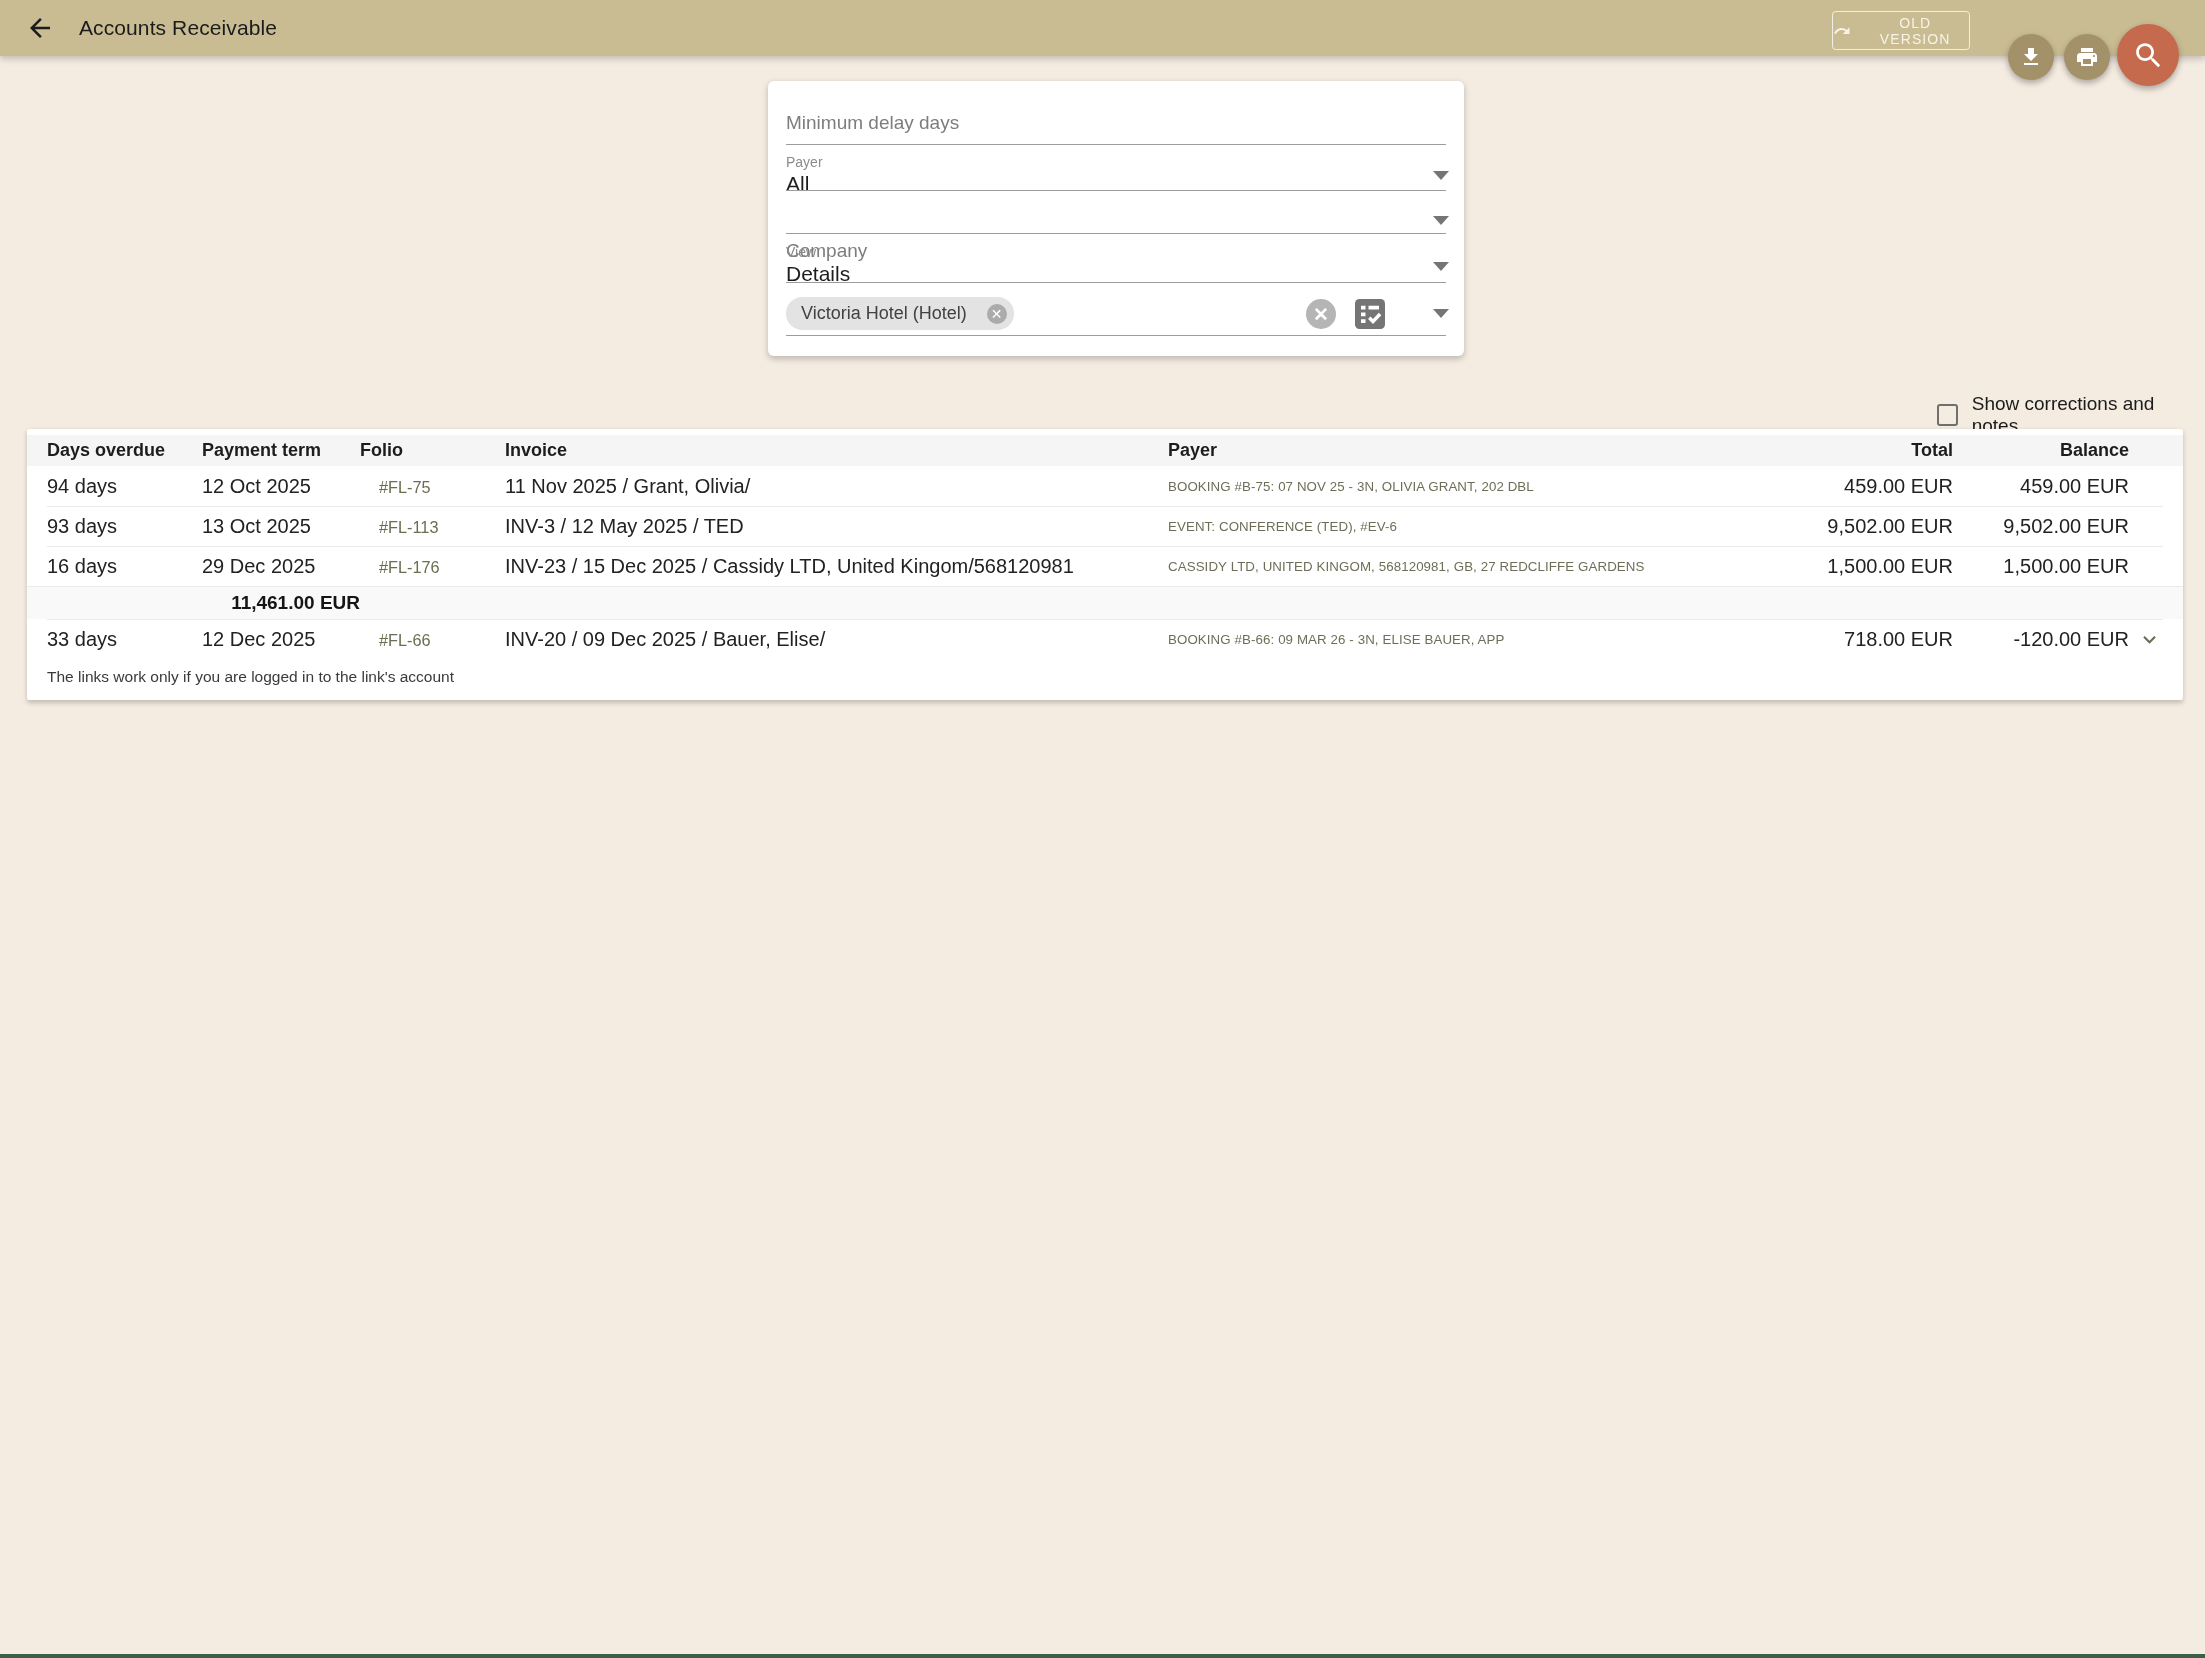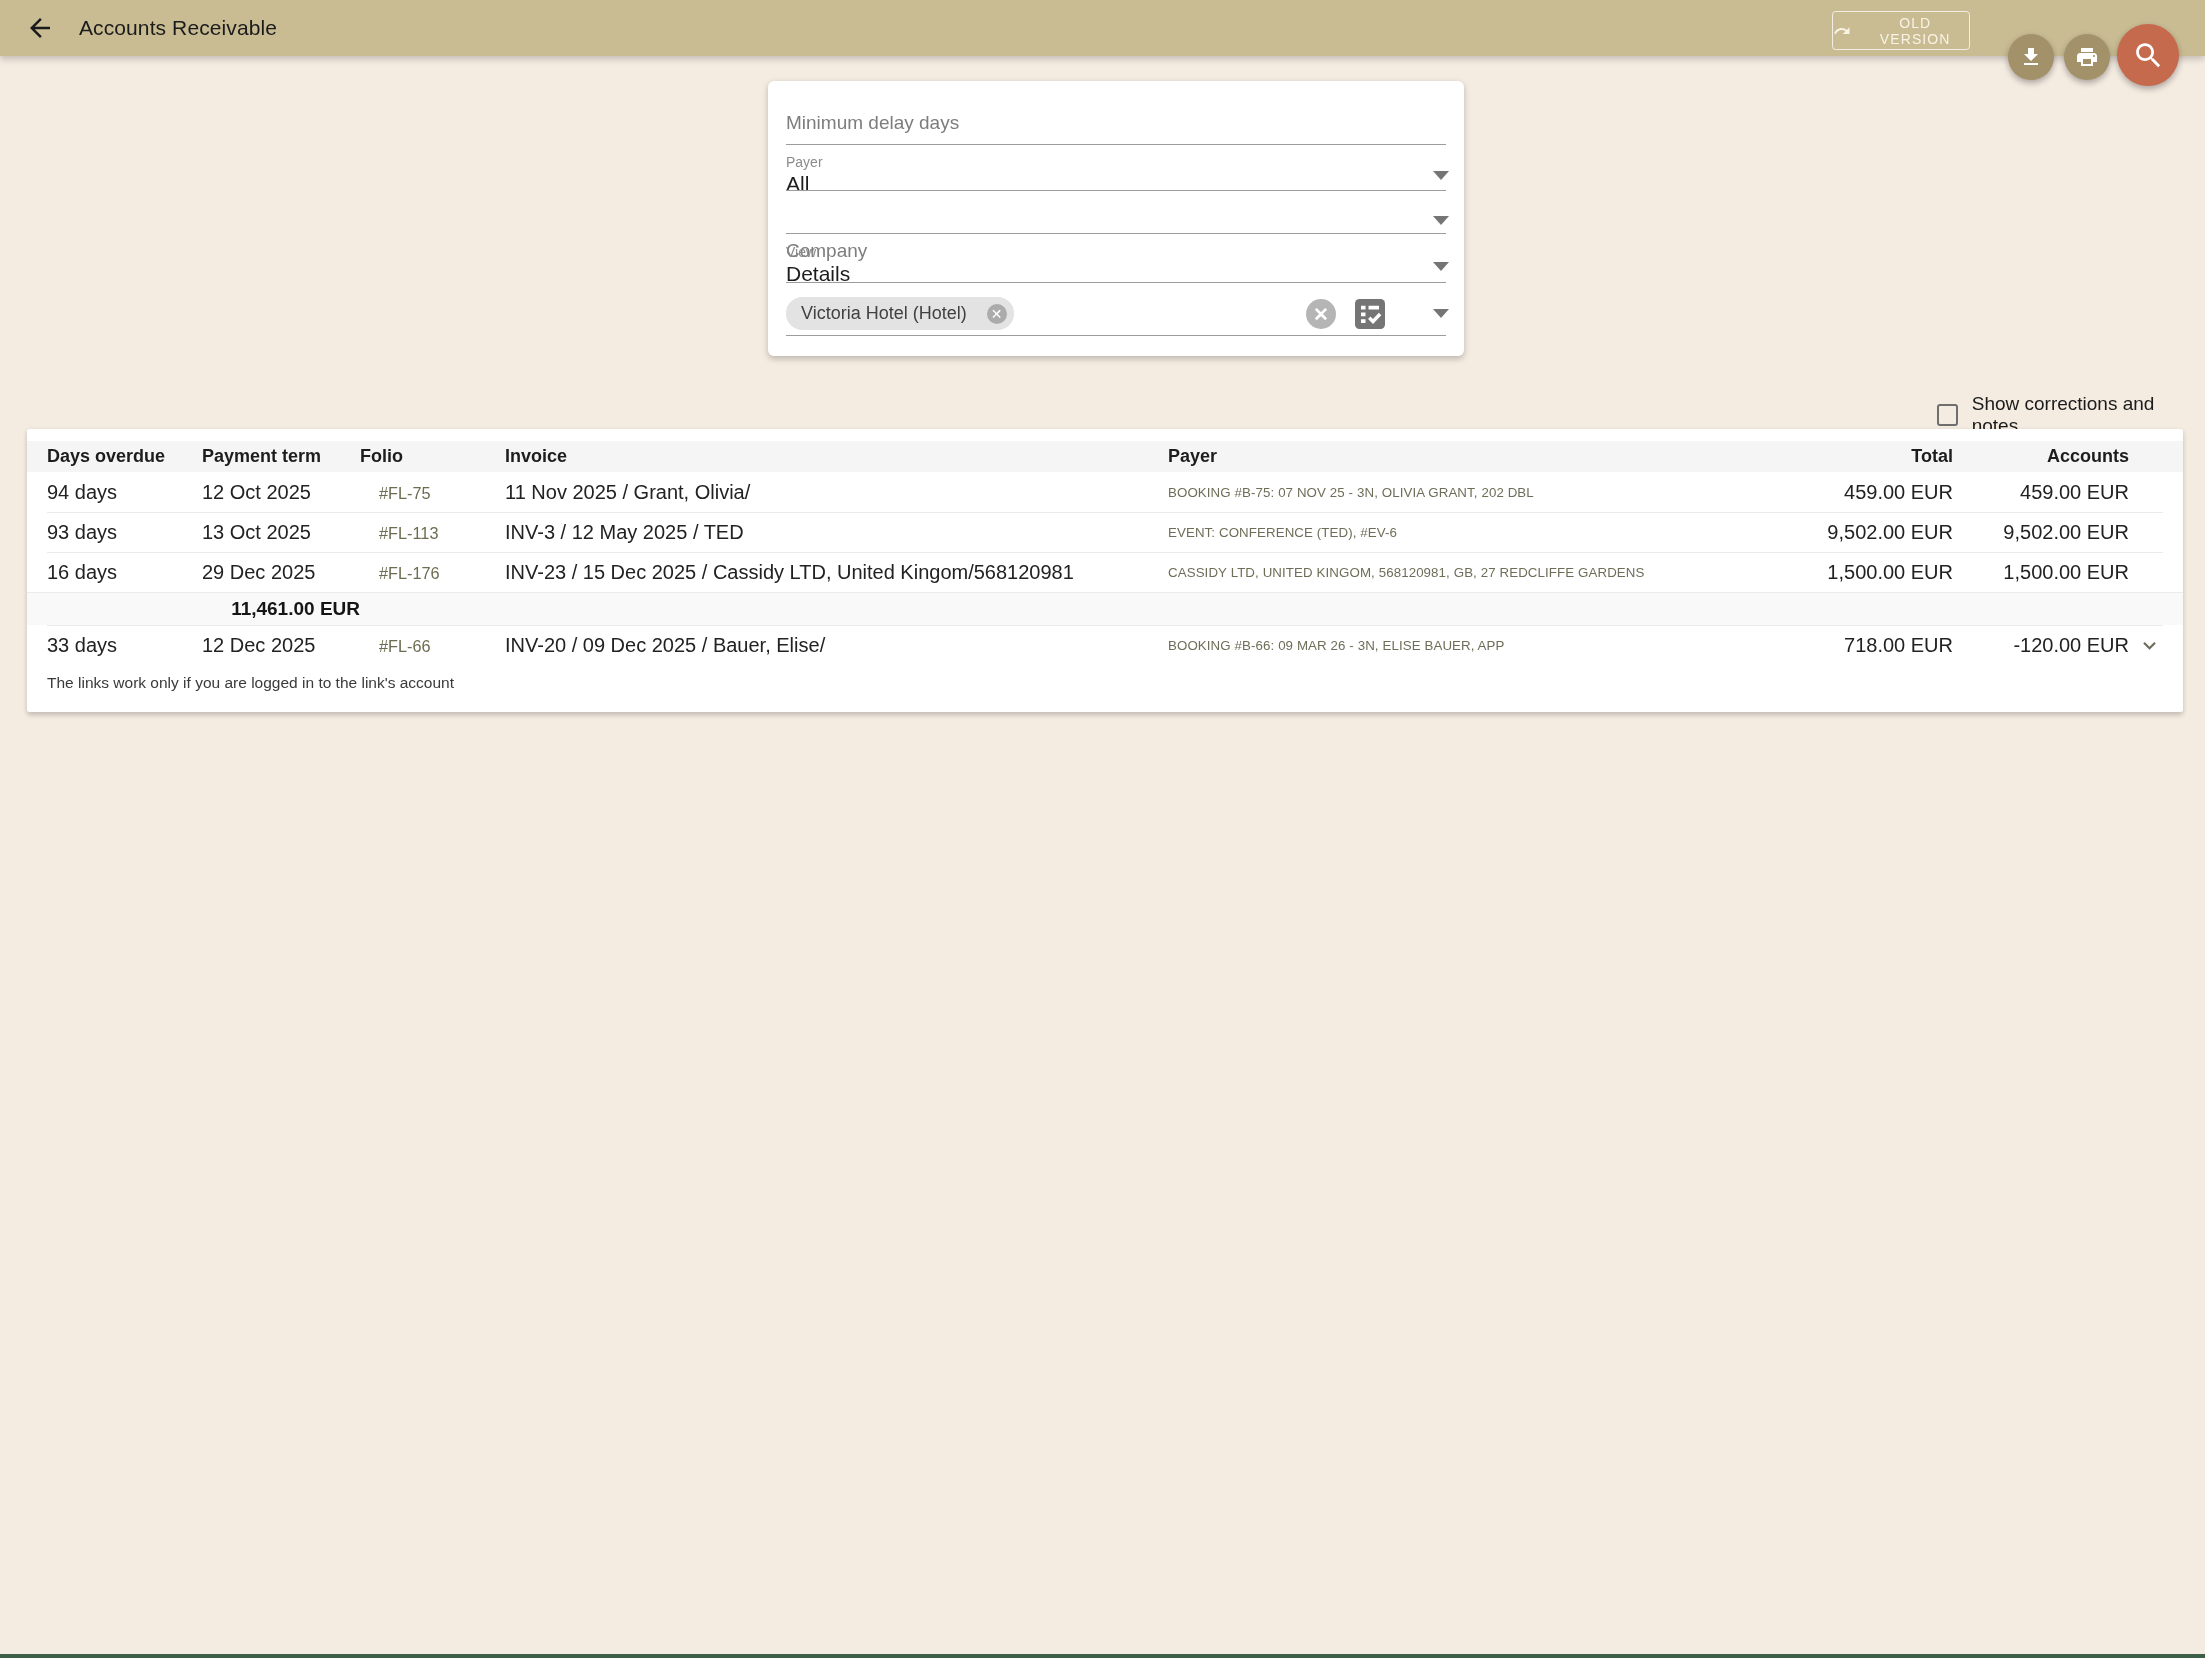--- a/index.html
+++ b/index.html
@@ -58,21 +58,21 @@
   .list-check-btn { position: absolute; left: 587px; top: 218px; width: 30px; height: 30px; border: none; background: transparent; padding: 0; cursor: pointer; }
   
   .corrections { position: absolute; left: 1937px; top: 393px; display: flex; align-items: center; gap: 13.3px; z-index: 5; }
   .checkbox { width: 21.5px; height: 21.5px; border: 2.2px solid #6f6f6f; border-radius: 3px; background: transparent; cursor: pointer; }
   .corrections-label { font-size: 19px; color: #1b1b1b; }
   
   .table-card {
     position: absolute; left: 27px; top: 429px; width: 2156px;
     background: #ffffff; border-radius: 2.2px;
     box-shadow: 0 2.2px 5.2px rgba(0,0,0,0.20);
-    padding: 12px 20px;
+    padding: 6px 20px;
     z-index: 5;
   }
   .tr { display: grid; grid-template-columns: 155px 158px 145px 663px 636px 149px 176px 33px; align-items: center; }
   .tr-head { height: 31px; background: #f5f5f5; margin: 0 -20px; padding: 0 20px; font-size: 18px; font-weight: 700; color: #1d1d1d; }
   .tr-data { height: 40px; border-top: 0.7px solid #ebebeb; font-size: 20px; color: #222222; }
   .tr-summary { height: 33px; border-top: 0.7px solid #ebebeb; background: #f9f9f9; margin: 0 -20px; padding: 0 20px; font-size: 19px; font-weight: 700; color: #151515; }
   .tr-neglabel { height: 38px; border-top: 0.7px solid #ebebeb; font-size: 19px; font-weight: 700; color: #b0543c; }
   .cell-right { text-align: right; }
   .folio-link { font-size: 16.3px; color: #6c6c50; padding-left: 19px; text-decoration: none; cursor: pointer; }
   .payer-small { font-size: 13.3px; color: #6e6e58; letter-spacing: 0.1px; }
@@ -177,21 +177,21 @@
 </div>
 
 <div class="table-card">
   <div class="tr tr-head">
     <div>Days overdue</div>
     <div>Payment term</div>
     <div>Folio</div>
     <div>Invoice</div>
     <div>Payer</div>
     <div class="cell-right">Total</div>
-    <div class="cell-right">Accounts</div>
+    <div class="cell-right">Balance</div>
     <div></div>
   </div>
 
   <div class="tr tr-data" style="border-top:none;">
     <div>94 days</div>
     <div>12 Oct 2025</div>
     <div><a class="folio-link">#FL-75</a></div>
     <div>11 Nov 2025 / Grant, Olivia/</div>
     <div class="payer-small">BOOKING #B-75: 07 NOV 25 - 3N, OLIVIA GRANT, 202 DBL</div>
     <div class="cell-right">459.00 EUR</div>

